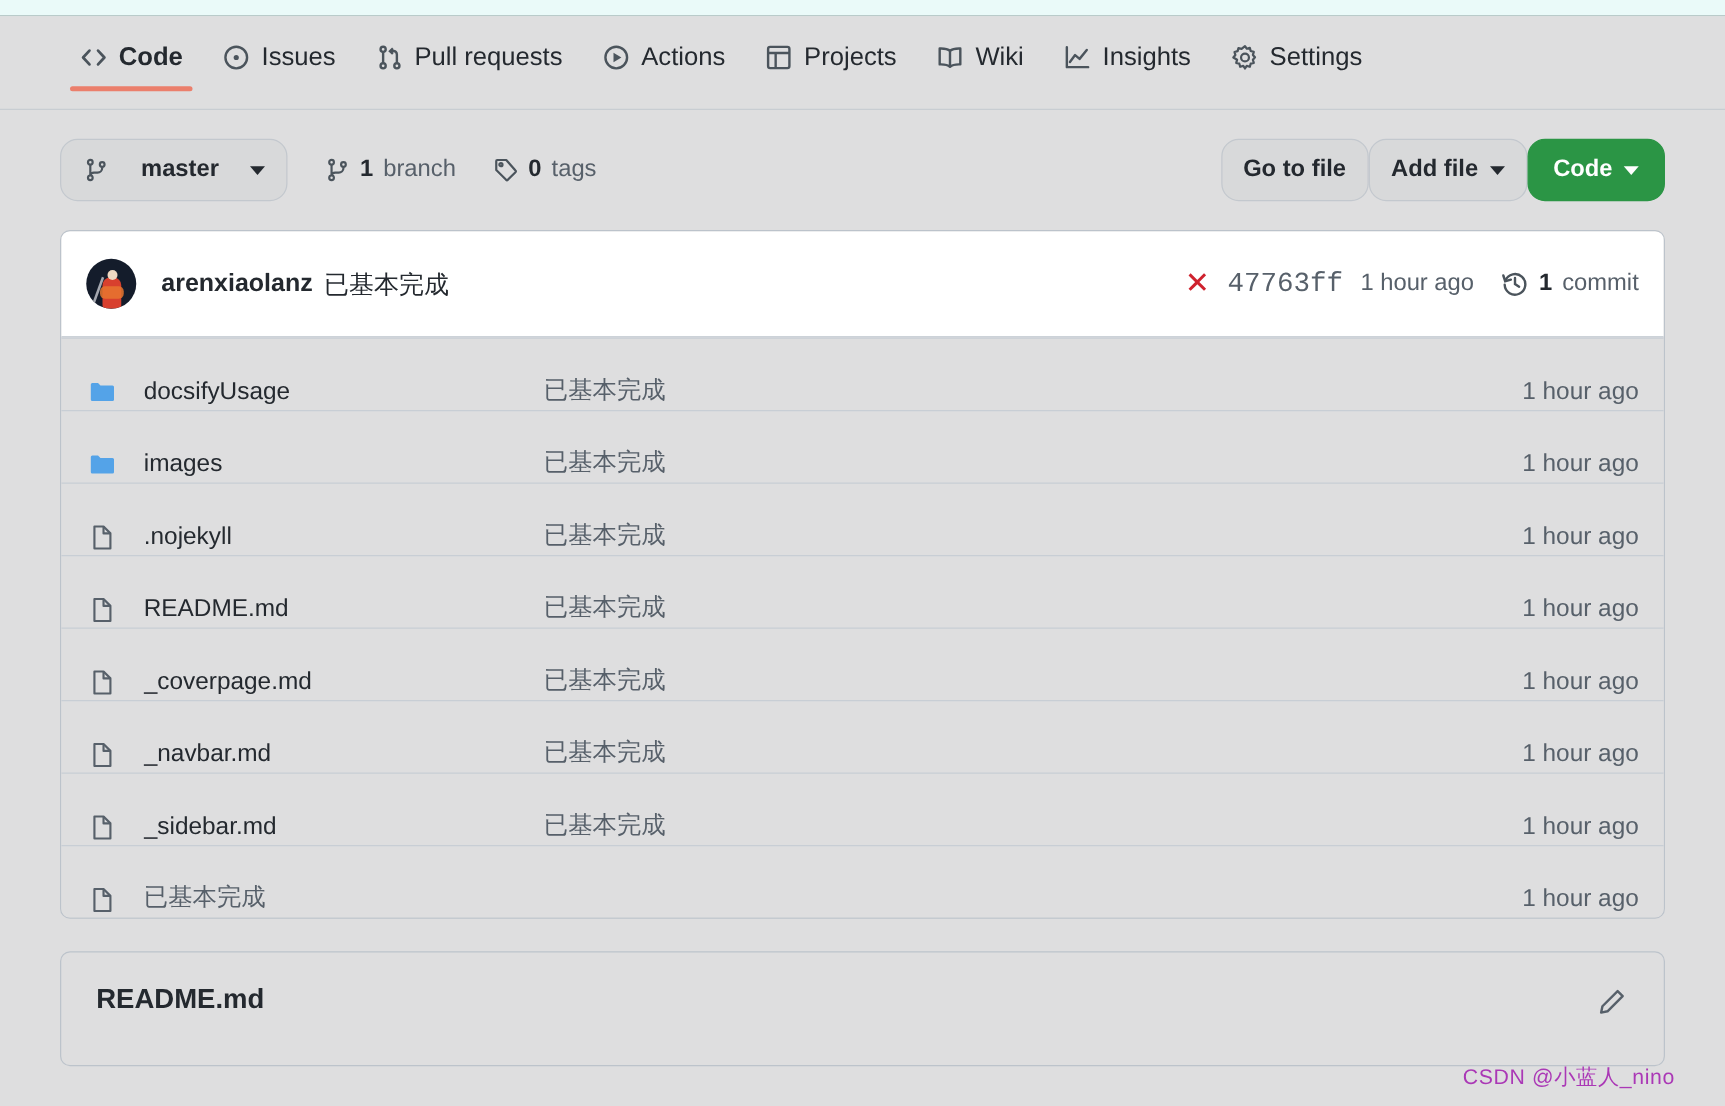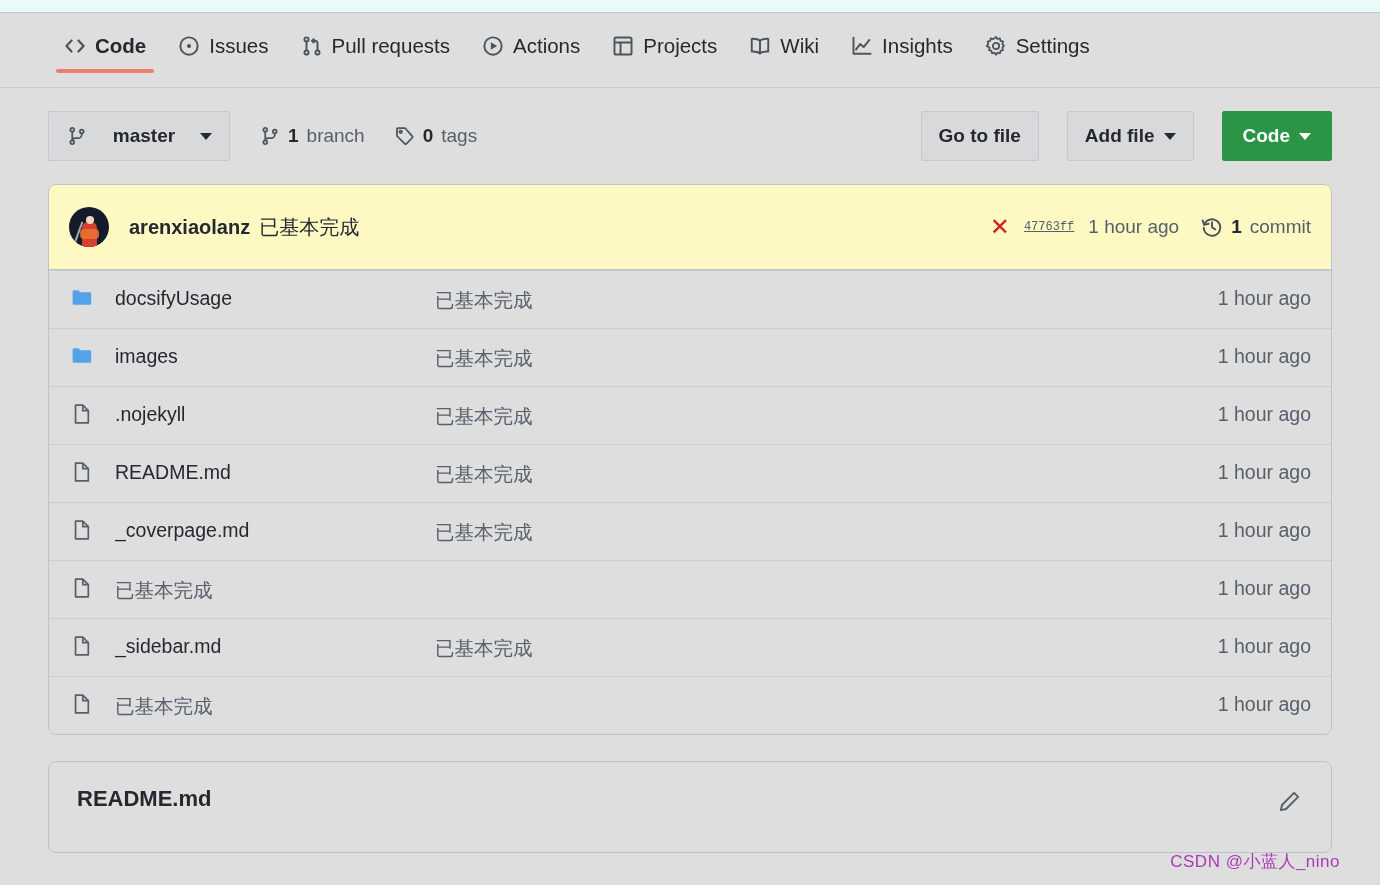--- a/index.html
+++ b/index.html
@@ -73,21 +73,21 @@
     display: flex;
     align-items: center;
     height: 96px;
     gap: 0;
   }
   .btn {
     display: inline-flex;
     align-items: center;
     gap: 9px;
     border: 1px solid #c3c8ce;
-    border-radius: 2px;
+    border-radius: 14px;
     background: #d8d9da;
     padding: 0 17px;
     height: 50px;
     font-size: 19px;
     font-weight: bold;
     color: #24292f;
     cursor: pointer;
     white-space: nowrap;
   }
   .btn-branch { width: 182px; justify-content: flex-start; }
@@ -105,42 +105,42 @@
     gap: 8px;
     margin-left: 30px;
     font-size: 19px;
     color: #57606a;
     cursor: pointer;
     white-space: nowrap;
   }
   .meta-link b { color: #24292f; font-weight: bold; }
   .meta-link .nav-icon { width: 20px; height: 20px; }
   .spacer { flex: 1; }
-  .btn + .btn { margin-left: 28px; }
+  .btn + .btn { margin-left: 0; }
   .btn-green {
     background: #2b9545;
     border-color: #2b9545;
     color: #fff;
     padding: 0 20px;
   }
 
   
   .file-card {
     border: 1px solid #bcc3cb;
     border-radius: 8px;
     overflow: hidden;
     background: #dededf;
   }
   .commit-header {
     display: flex;
     align-items: center;
     padding: 0 20px;
     height: 85px;
     border-bottom: 1px solid #bcc3cb;
-    background: #fef9c3;
+    background: #ffffff;
   }
   .avatar {
     width: 40px; height: 40px;
     border-radius: 50%;
     overflow: hidden;
     flex: 0 0 auto;
     margin-right: 20px;
     background: #141c2b;
     position: relative;
   }
@@ -189,43 +189,42 @@
   .commit-right {
     margin-left: auto;
     display: flex;
     align-items: center;
     gap: 14px;
     white-space: nowrap;
   }
   .x-icon { color: #cf222e; font-size: 24px; line-height: 1; font-weight: 500; }
   .commit-hash {
     font-family: "Liberation Mono", "DejaVu Sans Mono", monospace;
-    font-size: 12px;
+    font-size: 22px;
     color: #57606a;
     cursor: pointer;
-    text-decoration: underline;
   }
   .commit-time { font-size: 19px; color: #57606a; }
   .commit-count {
     display: inline-flex;
     align-items: center;
     gap: 8px;
     font-size: 19px;
     color: #57606a;
     cursor: pointer;
     margin-left: 8px;
   }
   .commit-count b { color: #24292f; font-weight: bold; }
 
   
   .file-row {
     display: flex;
-    align-items: flex-start;
+    align-items: flex-end;
     height: 58px;
-    padding: 16px 20px;
+    padding: 3px 20px;
     border-top: 1px solid #c8ced5;
     background: #dededf;
   }
   .file-row:first-of-type { border-top: none; }
   .file-icon { width: 26px; display: flex; justify-content: center; margin-right: 20px; flex: 0 0 auto; }
   .file-name {
     font-size: 19.5px;
     color: #24292f;
     cursor: pointer;
     width: 320px;
@@ -528,20 +527,21 @@
       <span class="file-time">1 hour ago</span>
     </div>
 
     <div class="file-row">
       <span class="file-icon">
         <svg width="22" height="22" viewBox="0 0 16 16" fill="none" stroke="#57606a" stroke-width="1.25" stroke-linejoin="round">
           <path d="M3.3 1.6h5.3l4 4v8.8H3.3z"></path>
             <polyline points="8.6,1.6 8.6,5.6 12.6,5.6"></polyline>
         </svg>
       </span>
+      <span class="file-name">_navbar.md</span>
       <span class="file-commit">已基本完成</span>
       <span class="file-time">1 hour ago</span>
     </div>
 
     <div class="file-row">
       <span class="file-icon">
         <svg width="22" height="22" viewBox="0 0 16 16" fill="none" stroke="#57606a" stroke-width="1.25" stroke-linejoin="round">
           <path d="M3.3 1.6h5.3l4 4v8.8H3.3z"></path>
             <polyline points="8.6,1.6 8.6,5.6 12.6,5.6"></polyline>
         </svg>

